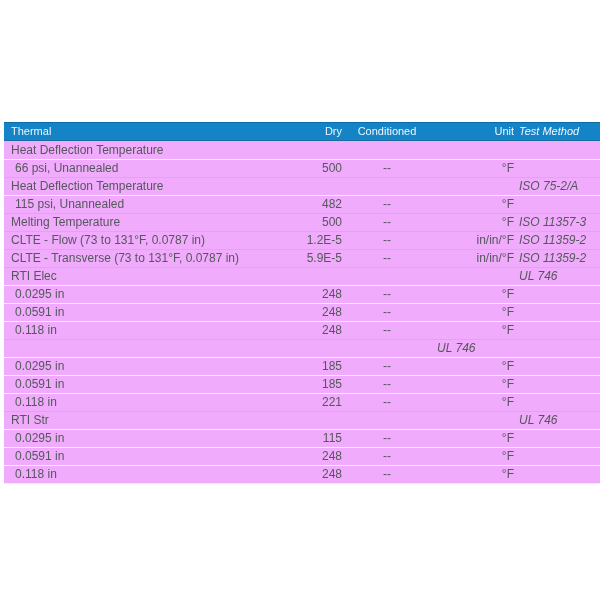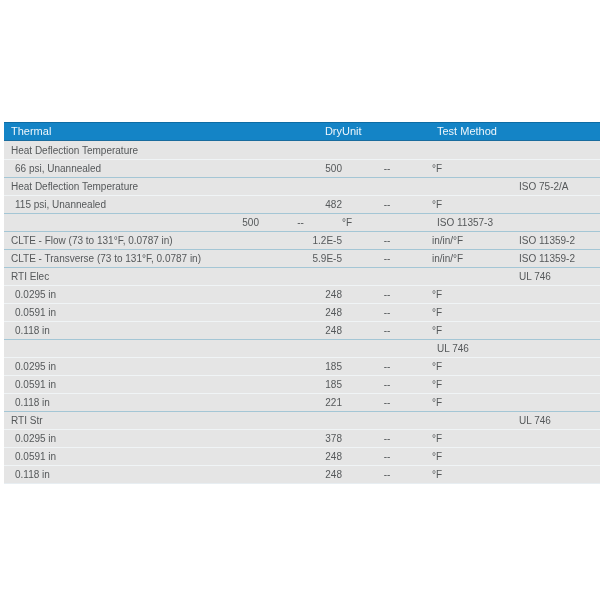--- a/index.html
+++ b/index.html
@@ -22,40 +22,41 @@
     align-items:center;
   }
   .thead{
     background:var(--header-bg);
     color:var(--header-text);
     border-top:1px solid var(--header-edge);
     border-bottom:1px solid #1a6c9e;
     height:19px;
     font-size:11px;
   }
-  .trow{font-size:10px;background:#e5e5e5;}
+  .trow{font-size:12px;background:#f0abfc;}
   .trow.sep{border-top:1px solid var(--sep);}
   .trow.faint{border-top:1px solid var(--faint);}
   .table{border-bottom:1px solid #e8eef2;}
   .cell{white-space:nowrap;overflow:hidden;line-height:17px;}
   .c-prop{text-align:left;padding-left:7px;}
   .trow.indent .c-prop{padding-left:11px;}
   .c-dry{text-align:right;padding-left:6px;}
   .c-cond{text-align:center;}
-  .c-unit{text-align:left;}
-  .c-method{text-align:left;padding-left:5px;}
+  .c-unit{text-align:right;}
+  .c-method{text-align:left;padding-left:5px;font-style:italic;}
 </style>
 </head>
 <body>
 
 <div class="page">
   <div class="table">
     <div class="thead">
       <div class="cell c-prop">Thermal</div>
       <div class="cell c-dry">Dry</div>
+      <div class="cell c-cond">Conditioned</div>
       <div class="cell c-unit">Unit</div>
       <div class="cell c-method">Test Method</div>
     </div>
     <div class="tbody">
         <div class="trow">
     <div class="cell c-prop">Heat Deflection Temperature</div>
     <div class="cell c-dry"></div>
     <div class="cell c-cond"></div>
     <div class="cell c-unit"></div>
   </div>
@@ -74,20 +75,21 @@
     <div class="cell c-method">ISO 75-2/A</div>
   </div>
         <div class="trow faint indent">
     <div class="cell c-prop">115 psi, Unannealed</div>
     <div class="cell c-dry">482</div>
     <div class="cell c-cond">--</div>
     <div class="cell c-unit">°F</div>
     <div class="cell c-method"></div>
   </div>
         <div class="trow sep">
+    <div class="cell c-prop">Melting Temperature</div>
     <div class="cell c-dry">500</div>
     <div class="cell c-cond">--</div>
     <div class="cell c-unit">°F</div>
     <div class="cell c-method">ISO 11357-3</div>
   </div>
         <div class="trow sep">
     <div class="cell c-prop">CLTE - Flow (73 to 131°F, 0.0787 in)</div>
     <div class="cell c-dry">1.2E-5</div>
     <div class="cell c-cond">--</div>
     <div class="cell c-unit">in/in/°F</div>
@@ -157,21 +159,21 @@
   </div>
         <div class="trow sep">
     <div class="cell c-prop">RTI Str</div>
     <div class="cell c-dry"></div>
     <div class="cell c-cond"></div>
     <div class="cell c-unit"></div>
     <div class="cell c-method">UL 746</div>
   </div>
         <div class="trow faint indent">
     <div class="cell c-prop">0.0295 in</div>
-    <div class="cell c-dry">378</div>
+    <div class="cell c-dry">115</div>
     <div class="cell c-cond">--</div>
     <div class="cell c-unit">°F</div>
     <div class="cell c-method"></div>
   </div>
         <div class="trow faint indent">
     <div class="cell c-prop">0.0591 in</div>
     <div class="cell c-dry">248</div>
     <div class="cell c-cond">--</div>
     <div class="cell c-unit">°F</div>
     <div class="cell c-method"></div>

